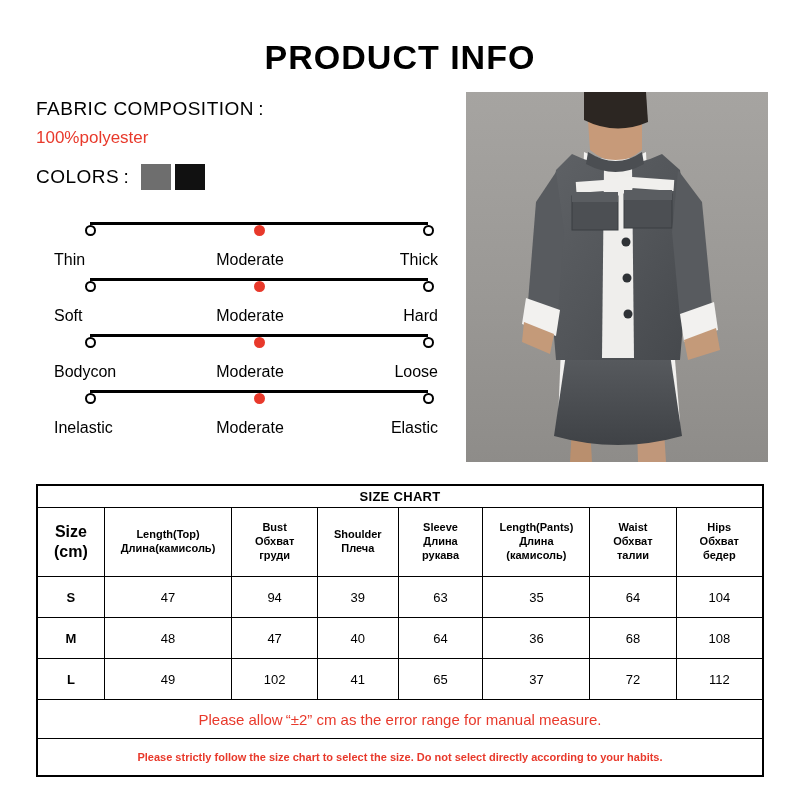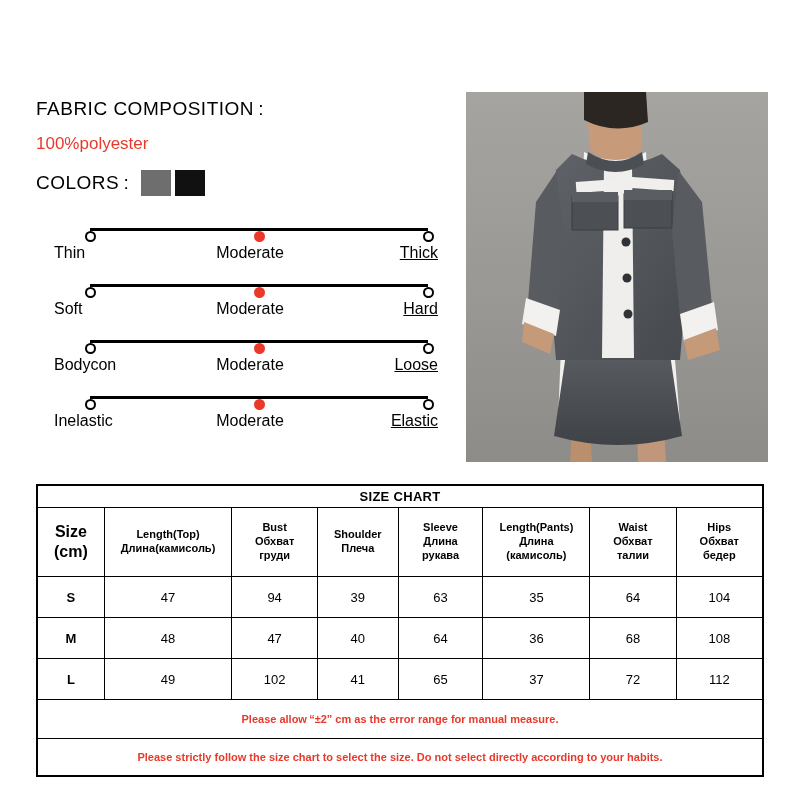--- a/index.html
+++ b/index.html
@@ -36,21 +36,21 @@
   
   .left-col {
     position: absolute;
     top: 98px;
     left: 36px;
     width: 410px;
   }
   .fabric-label {
     font-size: 19px;
     letter-spacing: 0.5px;
-    margin-bottom: 14px;
+    margin-bottom: 8px;
   }
   .fabric-value {
     font-size: 17px;
     color: #e8392b;
     margin-bottom: 16px;
   }
   .colors-row {
     display: flex;
     align-items: center;
     margin-bottom: 22px;
@@ -100,33 +100,33 @@
   .node.active {
     background: #e8392b;
     border-color: #e8392b;
   }
   .node.n-left  { left: 0px;   margin-left: -5.5px; }
   .node.n-mid   { left: 50%;   margin-left: -5.5px; }
   .node.n-right { left: 100%;  margin-left: -5.5px; }
 
   .slider-labels {
     position: absolute;
-    top: 26px;
+    top: 39px;
     left: 18px;
     right: 0px;
     height: 22px;
   }
   .slider-labels span {
     position: absolute;
     font-size: 16px;
     white-space: nowrap;
   }
   .lbl-left { left: 0; }
   .lbl-mid  { left: 50%; transform: translateX(-50%); }
-  .lbl-right { right: 8px; text-decoration: underline; }
+  .lbl-right { right: 8px; }
 
   
   .photo {
     position: absolute;
     top: 92px;
     left: 466px;
     width: 302px;
     height: 370px;
     overflow: hidden;
     background: #9b9a98;
@@ -174,41 +174,42 @@
   }
   .body-row td {
     height: 34px;
     font-size: 13px;
   }
   .body-row td.sz {
     font-weight: bold;
   }
   .note1 td {
     color: #e8392b;
-    font-weight: bold;
-    font-size: 11px;
+    font-weight: normal;
+    font-size: 15px;
     height: 32px;
     border-left: none;
     border-right: none;
   }
   .note2 td {
     color: #e8392b;
     font-weight: bold;
     font-size: 11px;
     height: 30px;
     border-left: none;
     border-right: none;
     border-bottom: none;
   }
 </style>
 </head>
 <body>
 
 <div class="page">
 
+  <div class="title">PRODUCT INFO</div>
 
   <div class="left-col">
 
     <div class="fabric-label">FABRIC COMPOSITION :</div>
     <div class="fabric-value">100%polyester</div>
 
     <div class="colors-row">
       <div class="colors-label">COLORS :</div>
       <div class="swatches">
         <span class="swatch" style="background:#6e6e6e"></span>

